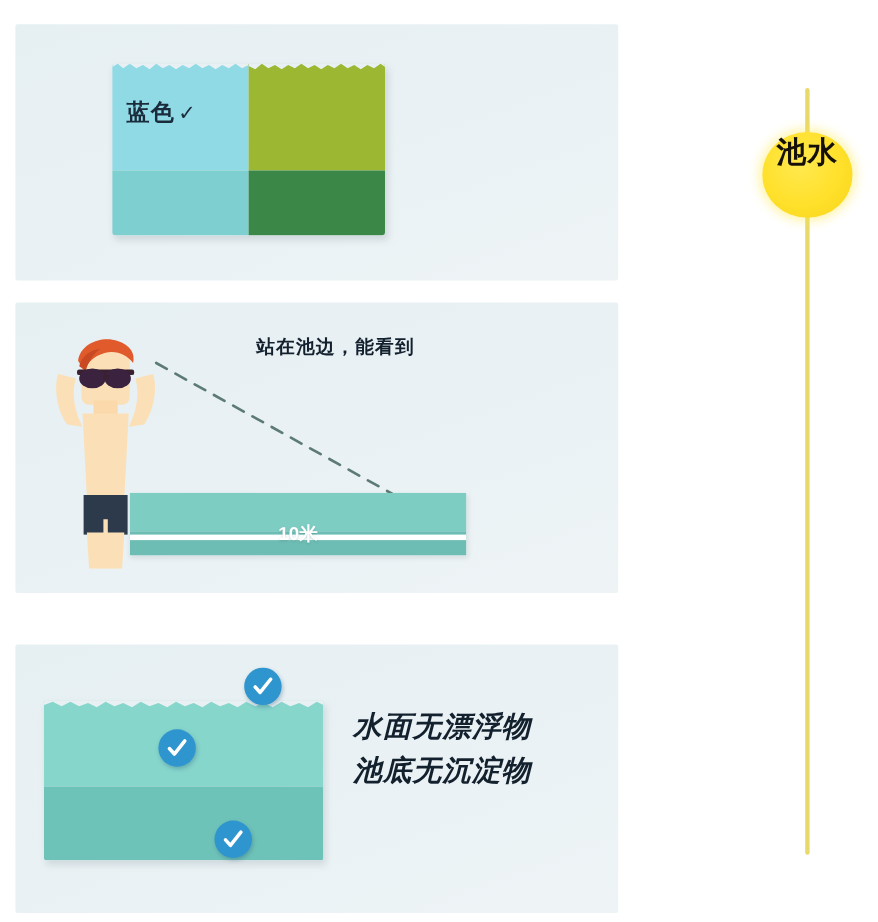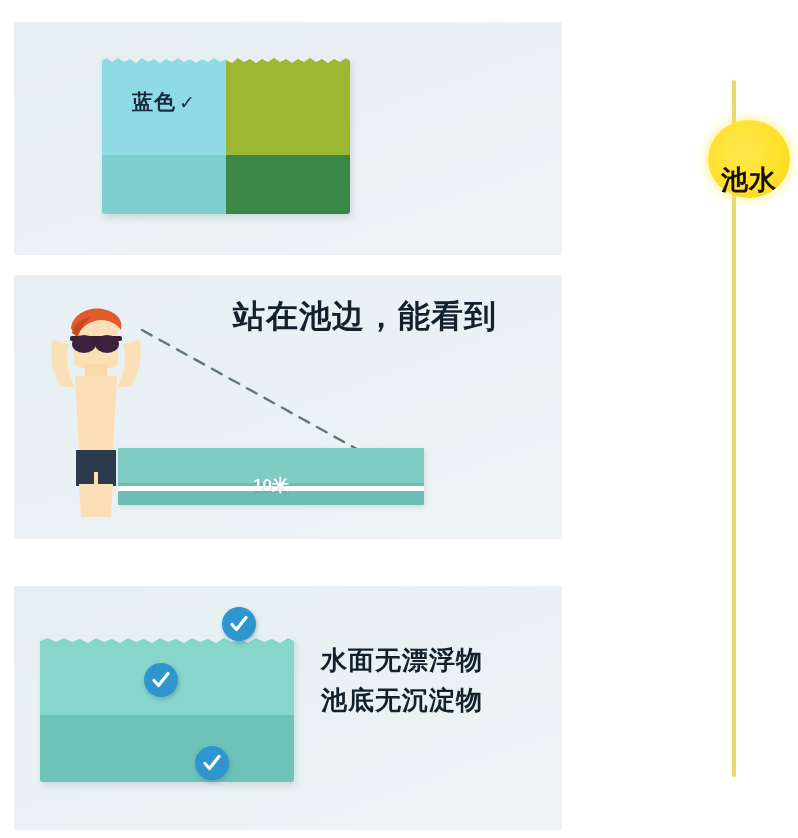--- a/index.html
+++ b/index.html
@@ -19,21 +19,21 @@
   .panel {
     position: absolute;
     left: 14px;
     width: 548px;
     background: linear-gradient(160deg, #e6eff2 0%, #e9f1f4 45%, #eef4f6 100%);
     border-radius: 2px;
     overflow: hidden;
   }
   #panel-color   { top: 22px;  height: 233px; }
   #panel-clarity { top: 275px; height: 264px; }
-  #panel-debris  { top: 586px; height: 244px; }
+  #panel-debris  { top: 586px; height: 244px; font-style: italic; }
 
   
   .swatch-wrap {
     position: absolute;
     left: 88px;
     top: 36px;
     width: 248px;
     height: 156px;
     display: flex;
     border-radius: 3px;
@@ -57,44 +57,44 @@
   }
   .swatch .ragged {
     position: absolute;
     left: 0; right: 0; top: -1px;
     height: 8px;
   }
   .swatch-label {
     position: absolute;
     left: 0; right: 0;
     top: 30px;
-    text-align: center;
     font-size: 21px;
     font-weight: 700;
     letter-spacing: 1px;
     white-space: nowrap;
+    padding-left: 13px;
   }
   .swatch-label .mark {
     font-size: 19px;
     font-weight: 500;
     margin-left: 3px;
   }
   #swatch-blue   .top    { background: #8fdae4; }
   #swatch-blue   .bottom { background: #7ecfcf; }
   #swatch-blue   .swatch-label { color: #1a2b3c; }
   #swatch-green  .top    { background: #9cb832; }
   #swatch-green  .bottom { background: #3a8748; }
   #swatch-green  .swatch-label { color: #f5f0c0; }
 
   
   .clarity-text {
     position: absolute;
     left: 219px;
     top: 22px;
-    font-size: 32px;
+    font-size: 17px;
     font-weight: 700;
     color: #13212e;
     line-height: 38px;
     letter-spacing: 1px;
     white-space: nowrap;
   }
 
   .swimmer {
     position: absolute;
     left: 27px;
@@ -200,26 +200,26 @@
     top: 80px;
     width: 4px;
     height: 697px;
     background: #e8d96b;
     border-radius: 2px;
   }
   .timeline-node {
     position: absolute;
     width: 82px;
     height: 78px;
-    left: 88px;
+    left: 73px;
     border-radius: 50%;
     background: radial-gradient(circle at 42% 38%, #ffe94f 0%, #ffe02a 55%, #f6d41a 100%);
     box-shadow: 0 0 10px 3px rgba(255,230,60,.45);
     display: flex;
-    align-items: flex-end;
+    align-items: flex-start;
     justify-content: center;
   }
   .timeline-node span {
     font-size: 27px;
     font-weight: 700;
     color: #151108;
     letter-spacing: 1px;
     white-space: nowrap;
   }
   #node-pool-water  { top: 120px; }

